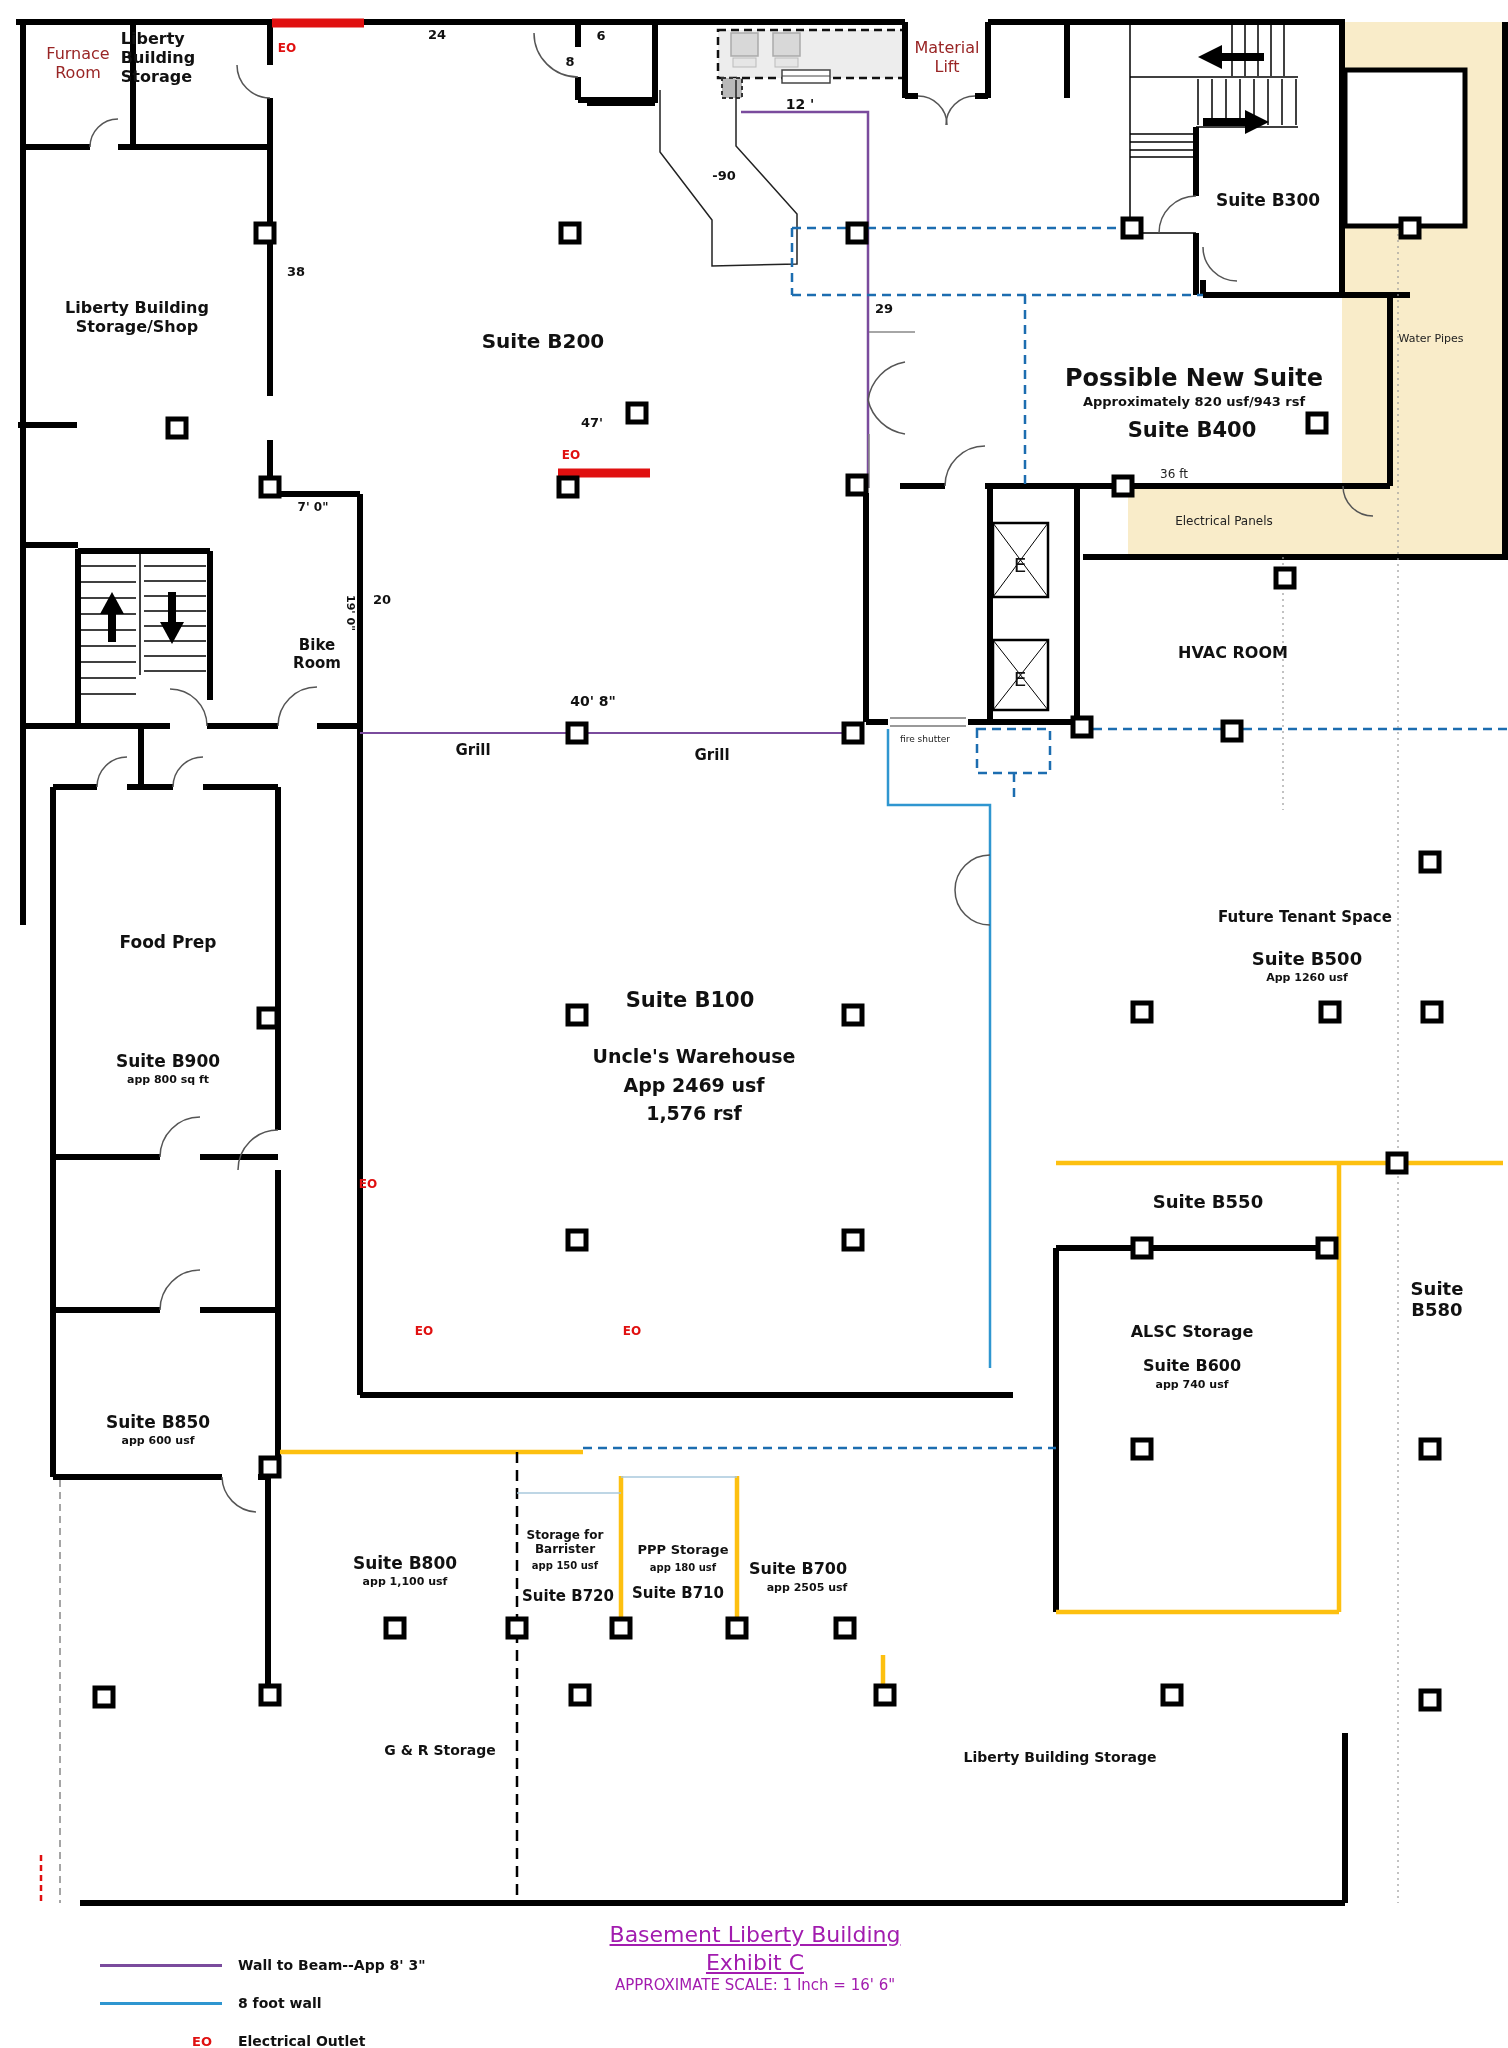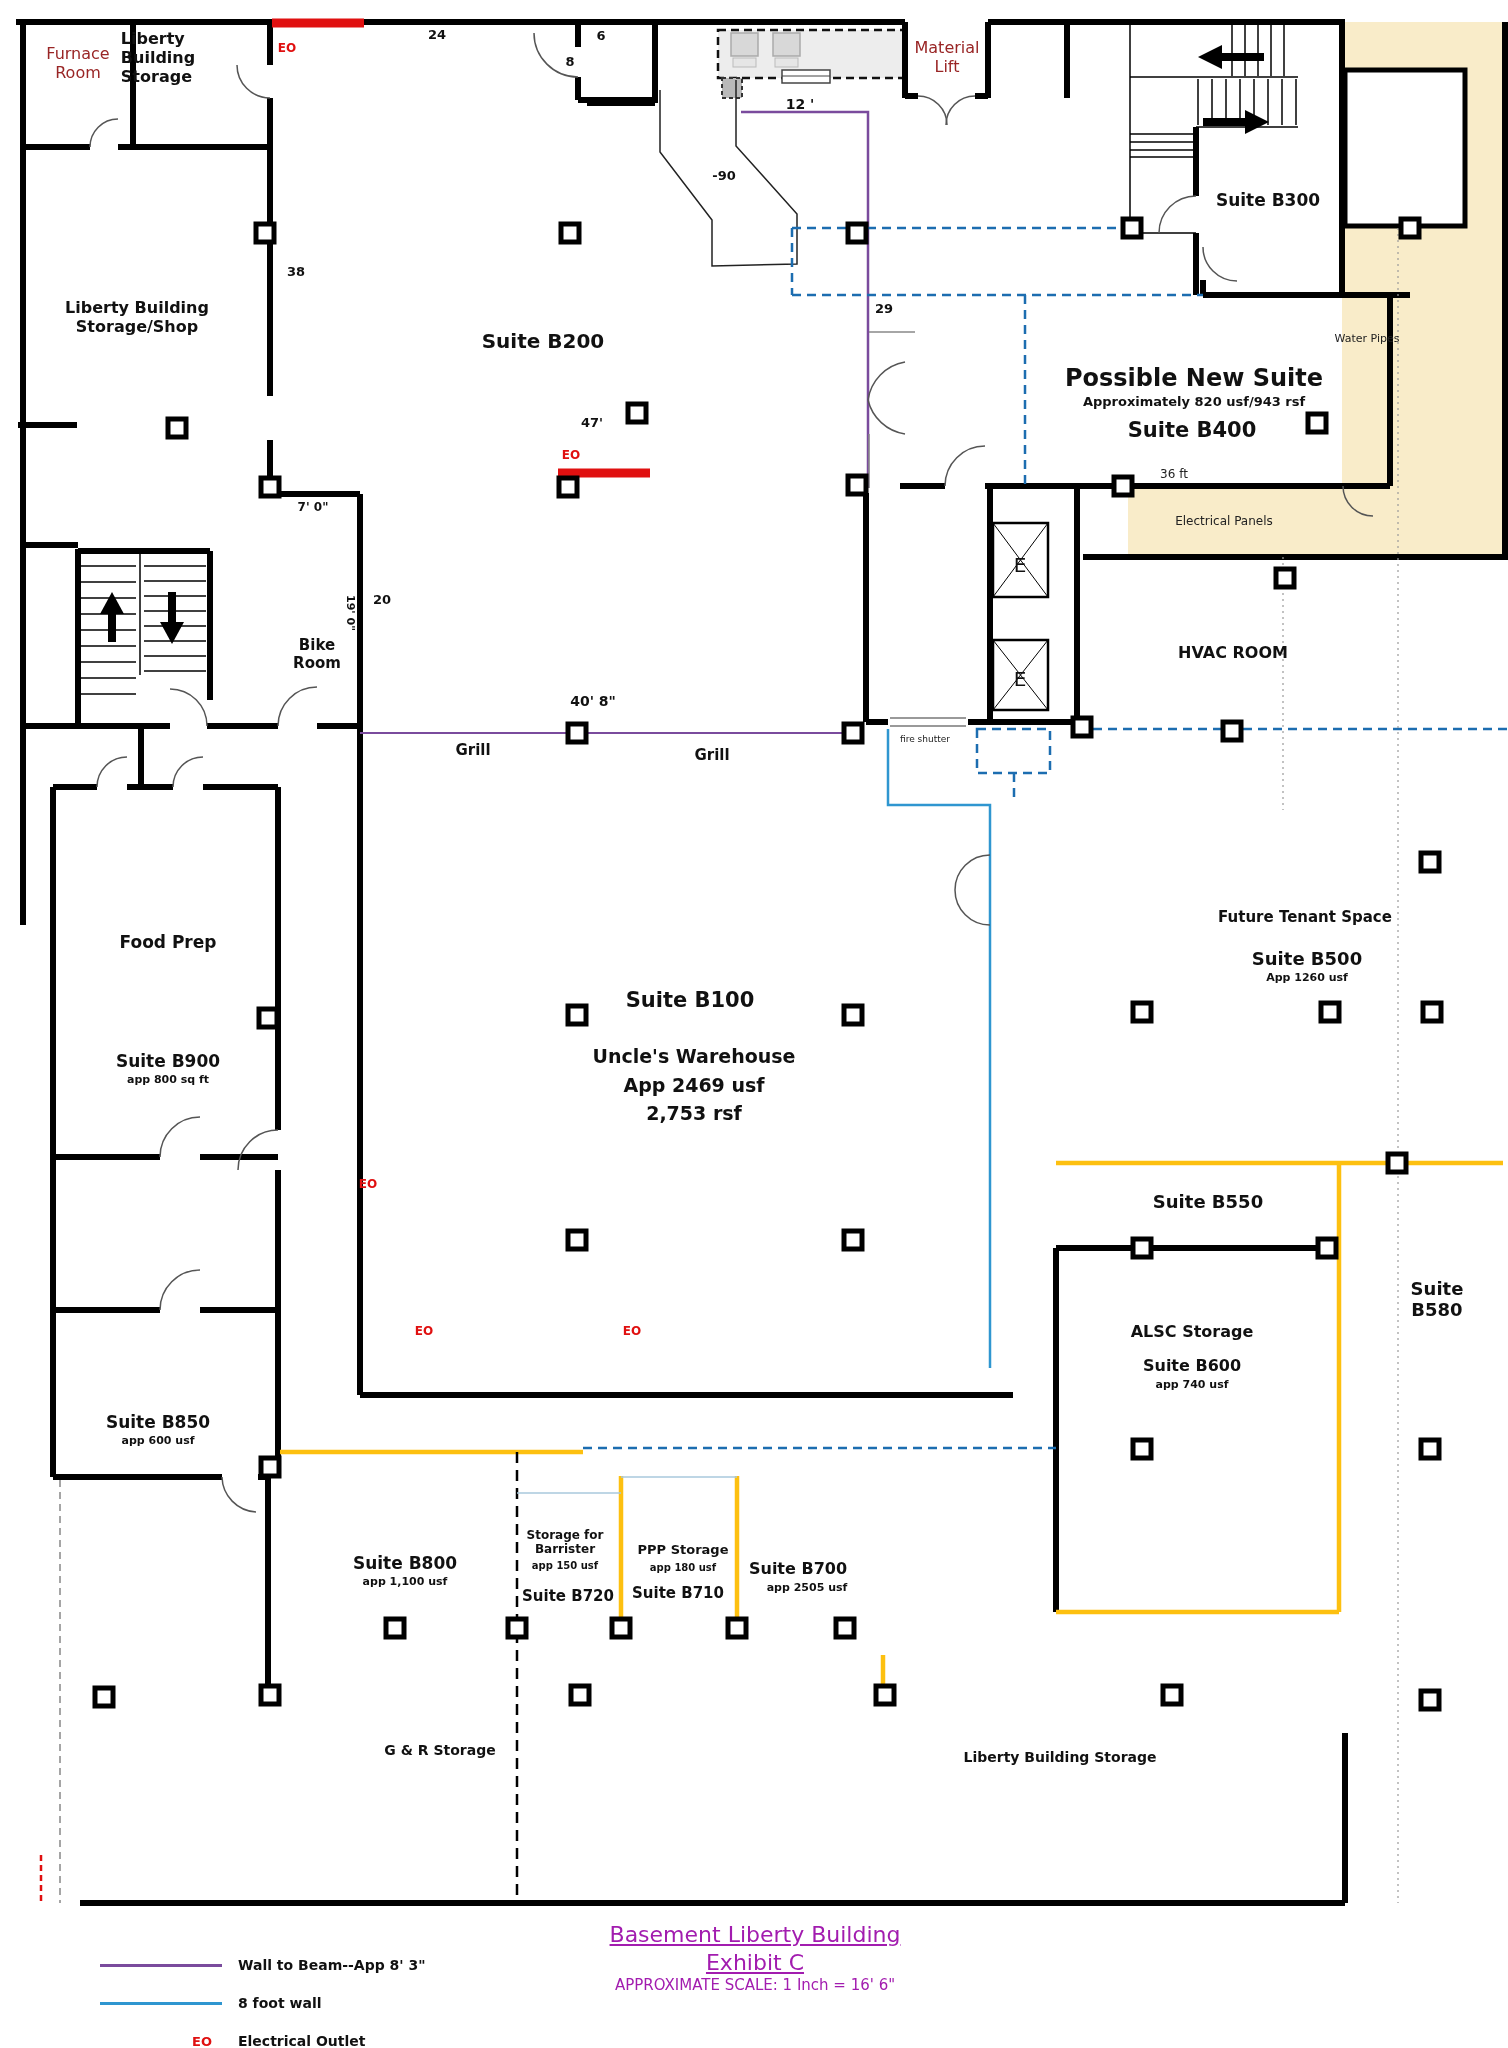--- a/index.html
+++ b/index.html
@@ -320,21 +320,21 @@
 Building
 Storage</div>
       <div class="lbl red" style="left: 287px; top: 48px; font-size: 12px;">EO</div>
       <div class="lbl" style="left: 437px; top: 35px; font-size: 13px;">24</div>
       <div class="lbl" style="left: 601px; top: 36px; font-size: 13px;">6</div>
       <div class="lbl" style="left: 570px; top: 62px; font-size: 13px;">8</div>
       <div class="lbl" style="left: 800px; top: 104px; font-size: 14px;">12 '</div>
       <div class="lbl darkred" style="left: 947px; top: 58px; font-size: 16px;">Material
 Lift</div>
       <div class="lbl" style="left: 1268px; top: 200px; font-size: 17px;">Suite B300</div>
-      <div class="lbl tiny" style="left: 1367px; top: 339px; font-size: 11px;">Water Pipes</div>
+      <div class="lbl tiny" style="left: 1431px; top: 339px; font-size: 11px;">Water Pipes</div>
       <div class="lbl" style="left: 296px; top: 272px; font-size: 13px;">38</div>
       <div class="lbl" style="left: 137px; top: 318px; font-size: 16px;">Liberty Building
 Storage/Shop</div>
       <div class="lbl" style="left: 543px; top: 342px; font-size: 20px;">Suite B200</div>
       <div class="lbl" style="left: 884px; top: 309px; font-size: 13px;">29</div>
       <div class="lbl" style="left: 1194px; top: 378px; font-size: 24px;">Possible New Suite</div>
       <div class="lbl" style="left: 1194px; top: 402px; font-size: 13px;">Approximately 820 usf/943 rsf</div>
       <div class="lbl" style="left: 1192px; top: 430px; font-size: 21px; text-align: center;">Suite B400</div>
       <div class="lbl" style="left: 592px; top: 423px; font-size: 13px;">47'</div>
       <div class="lbl red" style="left: 571px; top: 455px; font-size: 12px;">EO</div>
@@ -353,21 +353,21 @@
       <div class="lbl" style="left: 473px; top: 751px; font-size: 15px;">Grill</div>
       <div class="lbl" style="left: 712px; top: 756px; font-size: 15px;">Grill</div>
       <div class="lbl tiny" style="left: 925px; top: 739px; font-size: 9px;">fire shutter</div>
       <div class="lbl" style="left: 168px; top: 942px; font-size: 17px;">Food Prep</div>
       <div class="lbl" style="left: 1305px; top: 918px; font-size: 15px;">Future Tenant Space</div>
       <div class="lbl" style="left: 1307px; top: 959px; font-size: 18px;">Suite B500</div>
       <div class="lbl" style="left: 1307px; top: 978px; font-size: 11px;">App 1260 usf</div>
       <div class="lbl" style="left: 690px; top: 1000px; font-size: 21px;">Suite B100</div>
       <div class="lbl" style="left: 694px; top: 1056px; font-size: 19px;">Uncle's Warehouse</div>
       <div class="lbl" style="left: 694px; top: 1085px; font-size: 19px;">App 2469 usf</div>
-      <div class="lbl" style="left: 694px; top: 1113px; font-size: 19px;">2,753 rsf</div>
+      <div class="lbl" style="left: 694px; top: 1113px; font-size: 19px;">1,576 rsf</div>
       <div class="lbl" style="left: 168px; top: 1061px; font-size: 17px;">Suite B900</div>
       <div class="lbl" style="left: 168px; top: 1080px; font-size: 11px;">app 800 sq ft</div>
       <div class="lbl red" style="left: 368px; top: 1184px; font-size: 12px;">EO</div>
       <div class="lbl" style="left: 1208px; top: 1202px; font-size: 18px;">Suite B550</div>
       <div class="lbl" style="left: 1437px; top: 1299px; font-size: 18px;">Suite B580</div>
       <div class="lbl" style="left: 1192px; top: 1332px; font-size: 16px;">ALSC Storage</div>
       <div class="lbl" style="left: 1192px; top: 1366px; font-size: 16px;">Suite B600</div>
       <div class="lbl" style="left: 1192px; top: 1385px; font-size: 11px;">app 740  usf</div>
       <div class="lbl red" style="left: 424px; top: 1331px; font-size: 12px;">EO</div>
       <div class="lbl red" style="left: 632px; top: 1331px; font-size: 12px;">EO</div>

